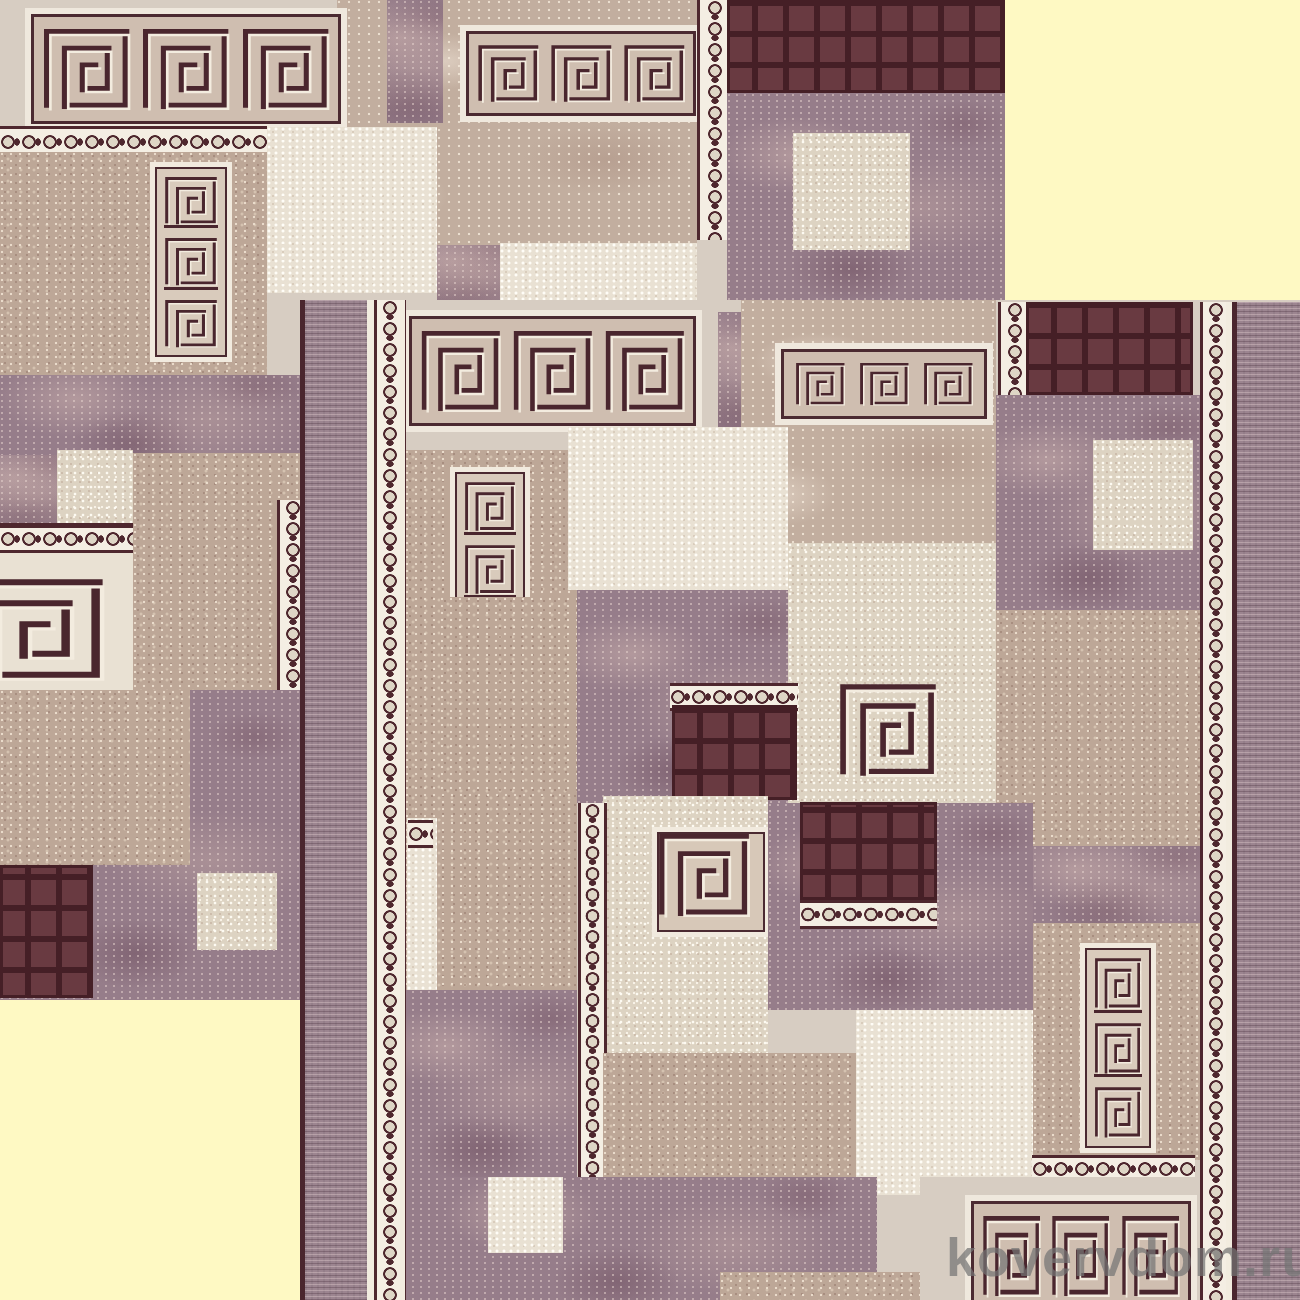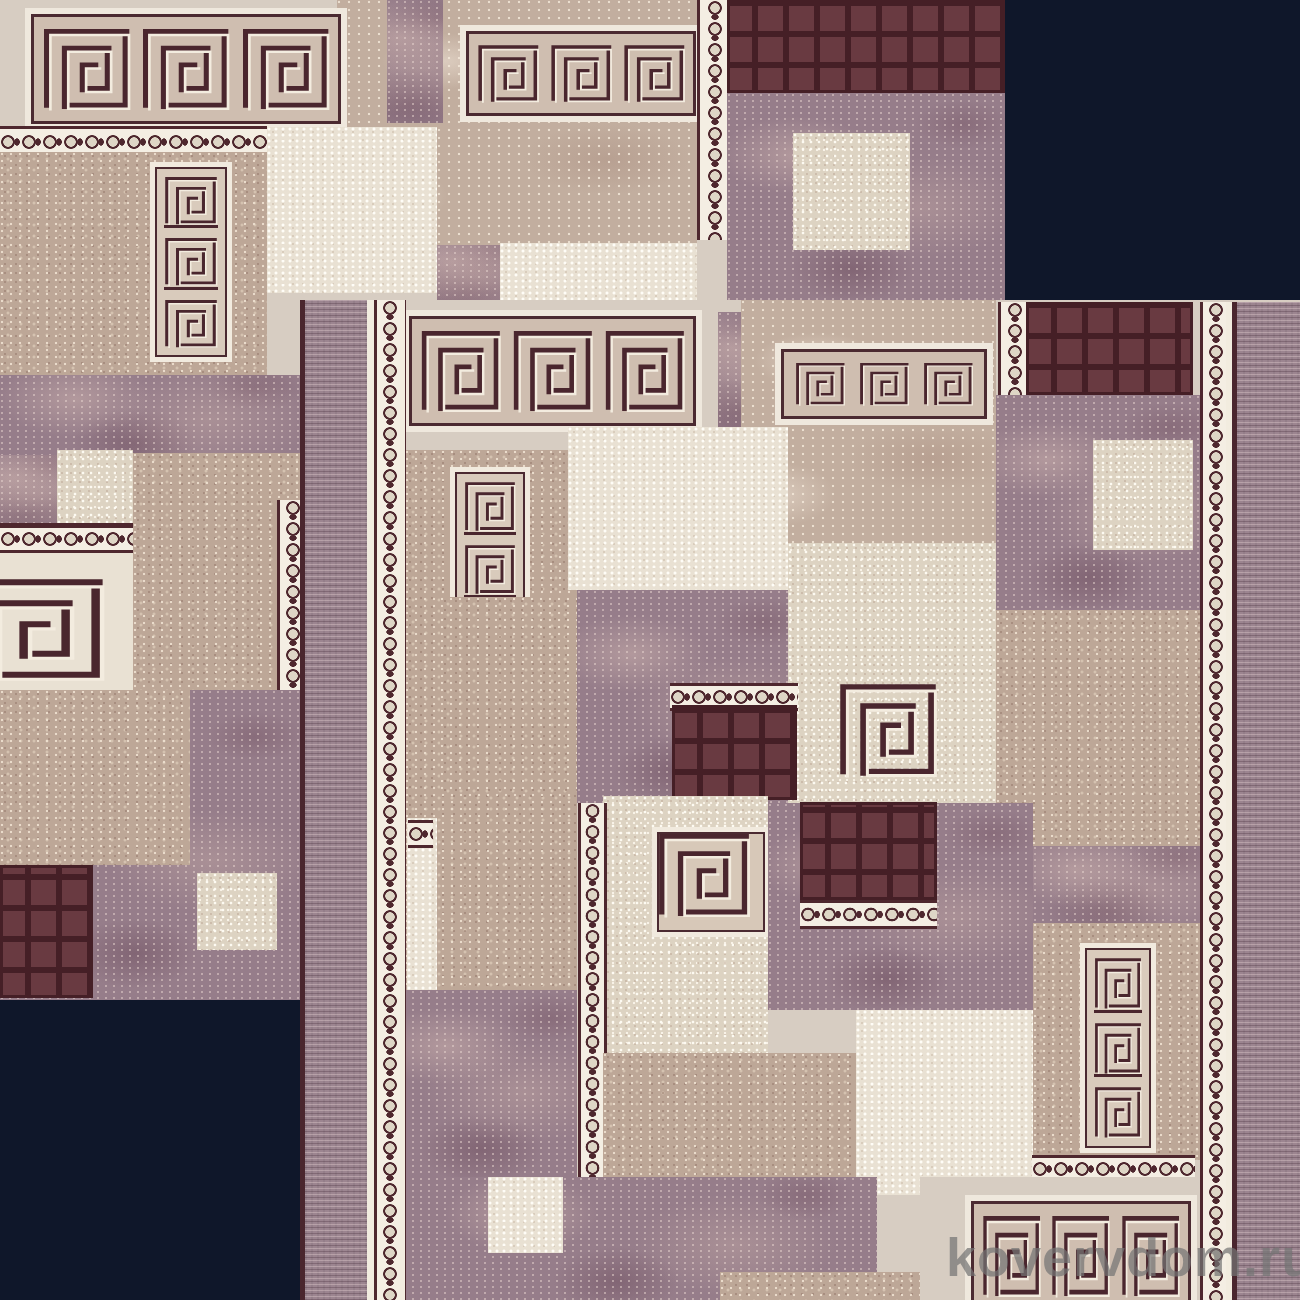--- a/index.html
+++ b/index.html
@@ -1,16 +1,16 @@
 <!DOCTYPE html>
 <html><head>
 <meta charset="utf-8">
 <style>
   html,body{margin:0;padding:0;background:#fff;}
-  #canvas{position:relative;width:1300px;height:1300px;background:#0f172a;overflow:hidden;
+  #canvas{position:relative;width:1300px;height:1300px;background:#fef9c3;overflow:hidden;
           font-family:"Liberation Sans", sans-serif;}
   .tile{position:absolute;overflow:hidden;}
   .blk{position:absolute;}
 
   
   .tex-plain{background-color:#d7cdc2;}
   .tex-tan{background-color:#bda797;background-image:
      radial-gradient(circle at 2px 2px, rgba(238,225,208,.9) 0 1px, transparent 1.6px),
      radial-gradient(circle at 5px 4px, rgba(150,122,108,.55) 0 1px, transparent 1.6px),
      radial-gradient(circle at 8px 7px, rgba(228,212,193,.6) 0 1.2px, transparent 1.8px);

